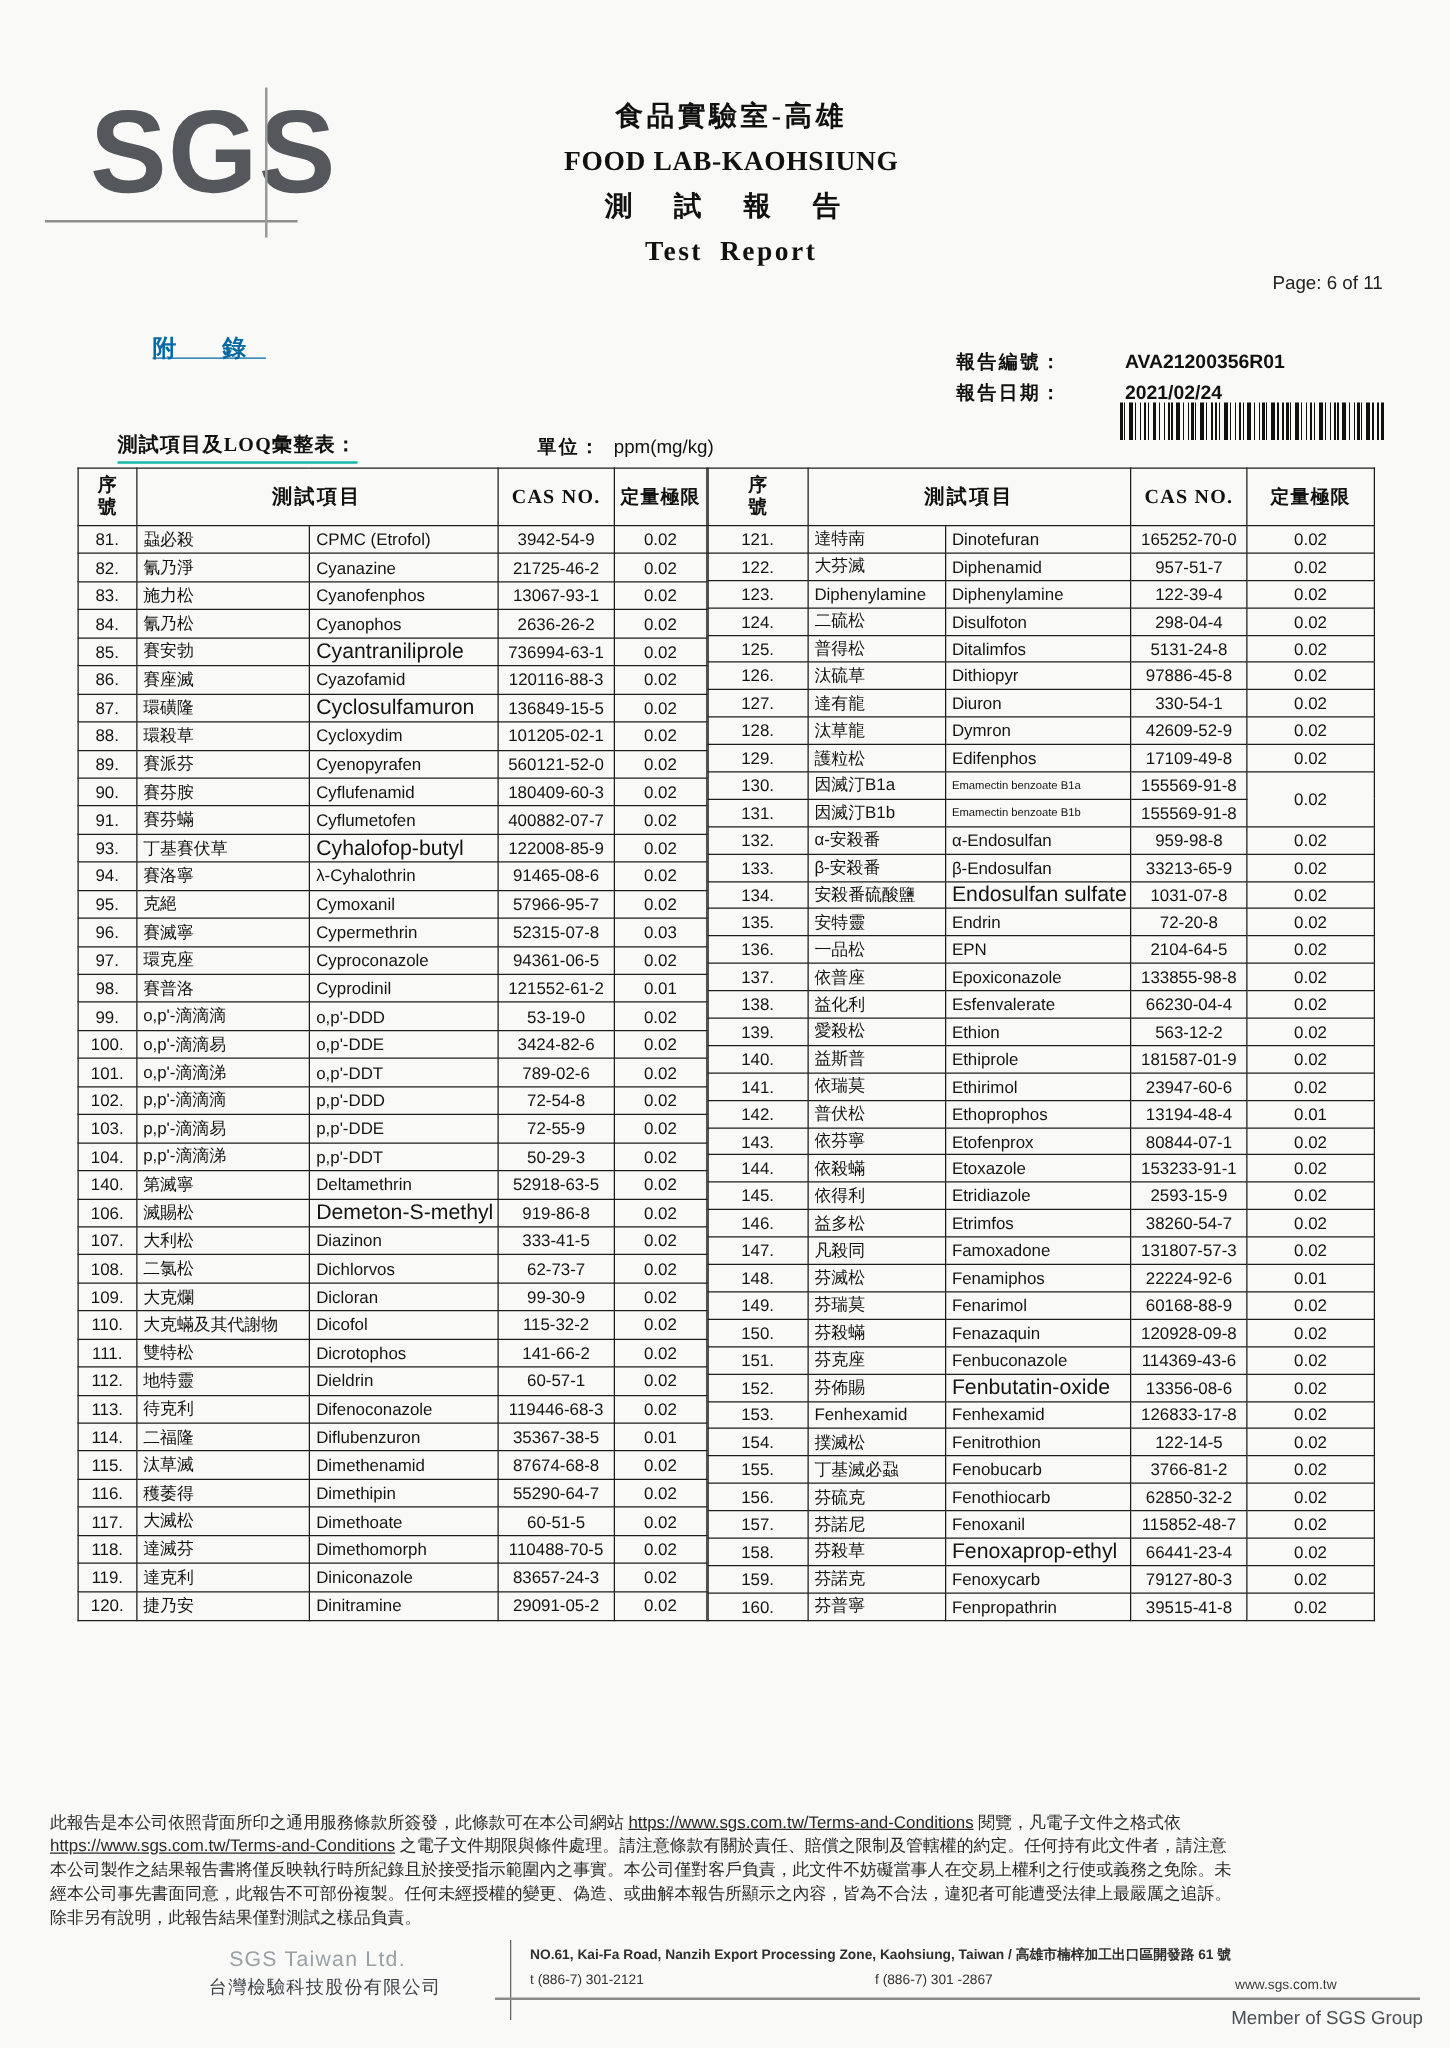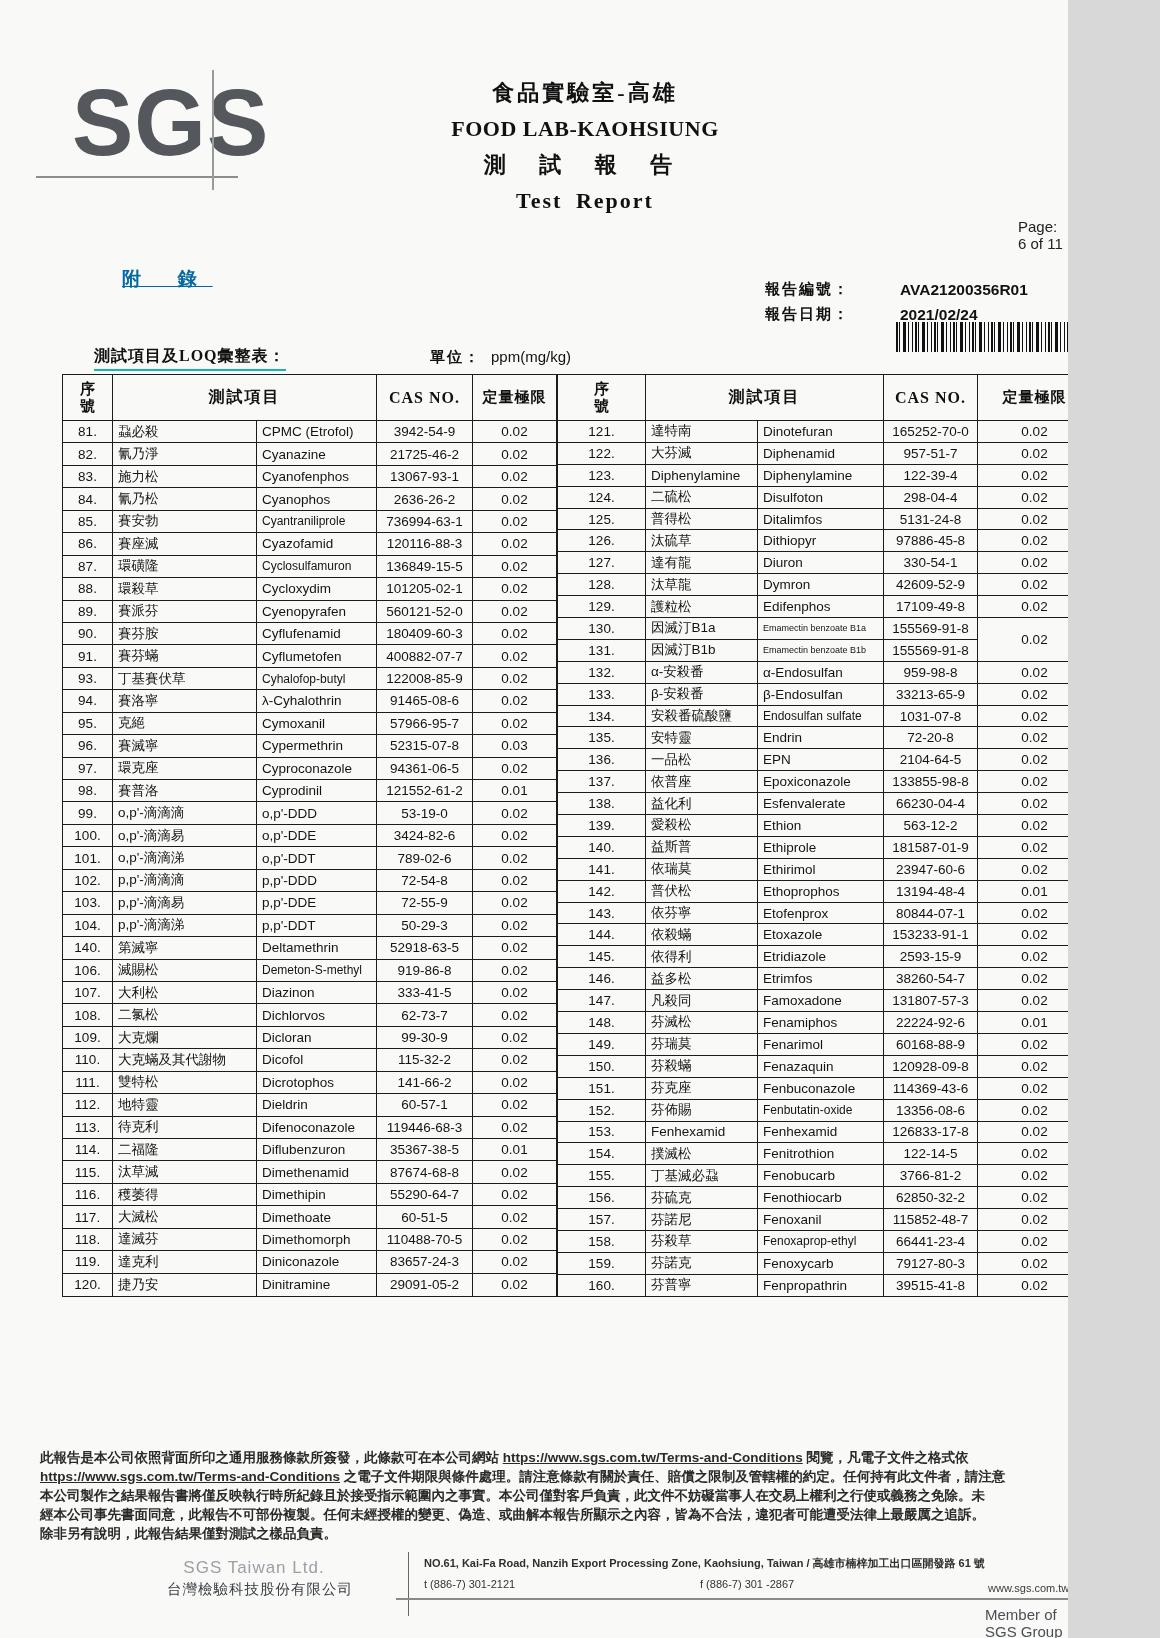--- a/index.html
+++ b/index.html
@@ -1,18 +1,18 @@
 <!DOCTYPE html>
 <html><head>
 <meta charset="utf-8">
 <style>
   html,body{margin:0;padding:0;background:#d8d8d8;}
   .page{
     position:relative;
-    width:1068px;height:1638px;
+    width:1160px;height:1638px;
     background:#f9f9f7;
     font-family:"Liberation Sans", sans-serif;
     color:#1b1b1b;
     overflow:hidden;
   }
   
   .logo{
     position:absolute;left:72px;top:72px;width:230px;height:110px;
     font-family:"Liberation Sans", sans-serif;
     font-weight:bold;font-size:92px;line-height:100px;
@@ -48,26 +48,26 @@
   th{font-family:"Liberation Serif", serif;font-weight:bold;color:#111;background:transparent;}
   .h-no{font-size:15px;line-height:17px;}
   .h-item{font-size:16px;letter-spacing:2px;}
   .h-cas{font-size:16px;letter-spacing:1px;}
   .h-loq{font-size:15px;letter-spacing:1px;}
   thead tr{height:46px;}
   td{height:20.9px;padding:0 3px;font-size:13.5px;color:#141414;overflow:hidden;white-space:nowrap;}
   .c-no{text-align:center;}
   .c-zh{text-align:left;padding-left:5px;}
   .c-en{text-align:left;padding-left:5px;}
-  .c-en.sm{font-size:12px;}
+  .c-en.sm{font-size:17px;}
   .c-en.xs{font-size:9px;}
   .c-cas{text-align:center;}
   .c-loq{text-align:center;}
   
-  .disclaimer{position:absolute;left:40px;top:1448px;width:1062px;font-size:13.5px;line-height:19px;color:#2a2a2a;text-align:justify;font-weight:bold;}
+  .disclaimer{position:absolute;left:40px;top:1448px;width:1062px;font-size:13.5px;line-height:19px;color:#2a2a2a;text-align:justify;}
   .disclaimer .url{text-decoration:underline;}
   
   .f-company-en{position:absolute;left:124px;top:1558px;width:260px;text-align:center;font-size:17px;color:#9aa0a5;letter-spacing:1px;}
   .f-company-zh{position:absolute;left:130px;top:1580px;width:260px;text-align:center;font-family:"Liberation Serif", serif;font-size:14.5px;color:#3c4146;letter-spacing:1px;}
   .f-vline{position:absolute;left:408px;top:1552px;height:64px;border-left:1.5px solid #666;}
   .f-address{position:absolute;left:424px;top:1556px;font-size:11px;font-weight:bold;color:#2f2f2f;}
   .f-tel{position:absolute;left:424px;top:1578px;font-size:11px;color:#333;}
   .f-fax{position:absolute;left:700px;top:1578px;font-size:11px;color:#333;}
   .f-web{position:absolute;left:988px;top:1582px;font-size:11px;color:#3a3a3a;}
   .f-rule{position:absolute;left:396px;top:1598px;width:740px;border-top:2px solid #8a8a8a;}

